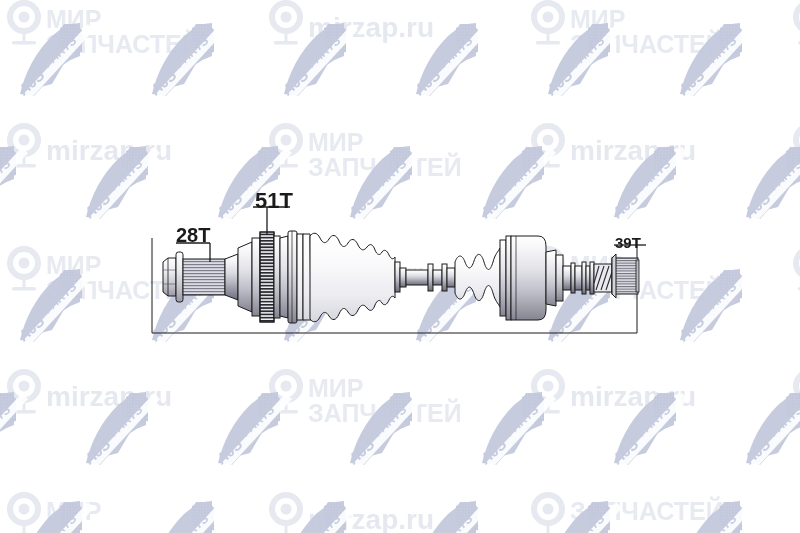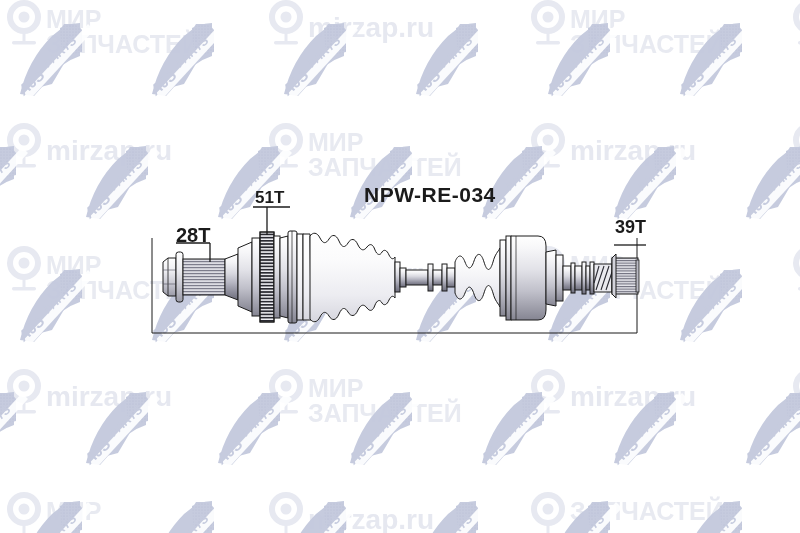--- a/index.html
+++ b/index.html
@@ -17,22 +17,22 @@
   #labels{z-index:3;}
   .lbl{
     position:absolute;
     font-family:"Liberation Sans", sans-serif;
     font-weight:bold;
     color:#1b1b1b;
     white-space:nowrap;
     letter-spacing:0px;
   }
   .lbl-28{left:176px;top:224px;font-size:20px;}
-  .lbl-51{left:255px;top:188px;font-size:17px;}
-  .lbl-39{left:615px;top:217px;font-size:18px;}
+  .lbl-51{left:255px;top:188px;font-size:22px;}
+  .lbl-39{left:615px;top:234px;font-size:15px;}
   .lbl-pn{left:364px;top:183px;font-size:21px;letter-spacing:0.5px;}
 </style>
 </head>
 <body>
 
 <div id="stage">
 
   <svg class="layer" id="wm" viewBox="0 0 800 533">
     <defs>
 
@@ -359,16 +359,15 @@
     </g>
   </svg>
 
   <div class="layer" id="labels">
     <div class="lbl lbl-28">28T</div>
 
     <div class="lbl lbl-51">51T</div>
 
     <div class="lbl lbl-39">39T</div>
 
-    <div class="lbl lbl-pn">NPW-RE-034</div>
   </div>
 
 </div>
 
 </body></html>

